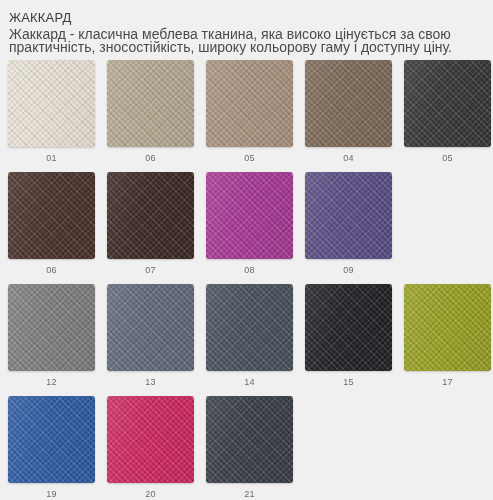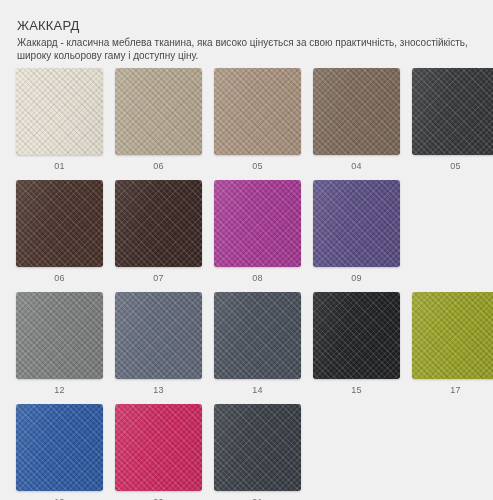--- a/index.html
+++ b/index.html
@@ -12,35 +12,35 @@
     background: #f0f0f0;
     font-family: "Liberation Sans", sans-serif;
     overflow: hidden;
   }
   .page {
     position: relative;
     width: 493px;
     height: 388px;
     background: #f0f0f0;
     box-sizing: border-box;
-    padding: 12px;
+    padding: 4px;
   }
   .header {
     padding: 6px 6px 0 5px;
   }
   .title {
     font-size: 13px;
     color: #3c3c3c;
     font-weight: normal;
     letter-spacing: 0.2px;
     margin: 0 0 3px 0;
     line-height: 15px;
   }
   .desc {
-    font-size: 10px;
+    font-size: 14px;
     color: #4a4a4a;
     line-height: 13px;
     margin: 0;
     max-width: 480px;
   }
   .grid {
     margin-top: 6px;
     padding-left: 4px;
     padding-right: 4px;
   }

